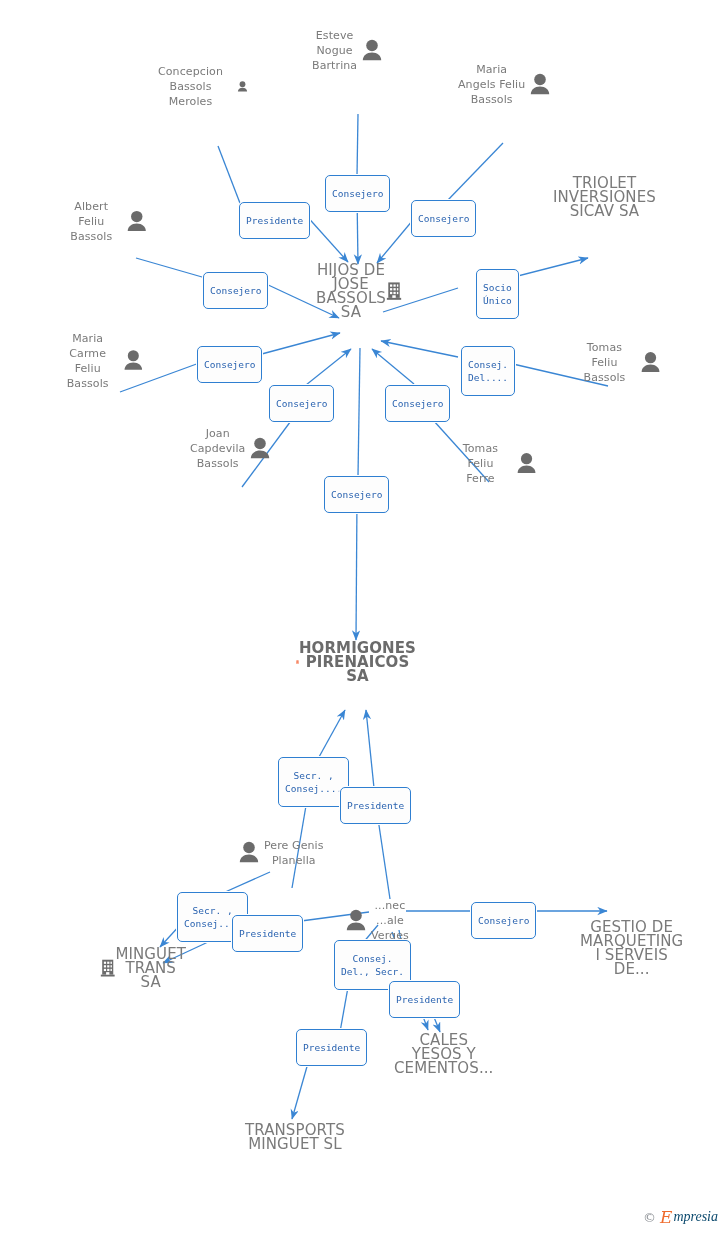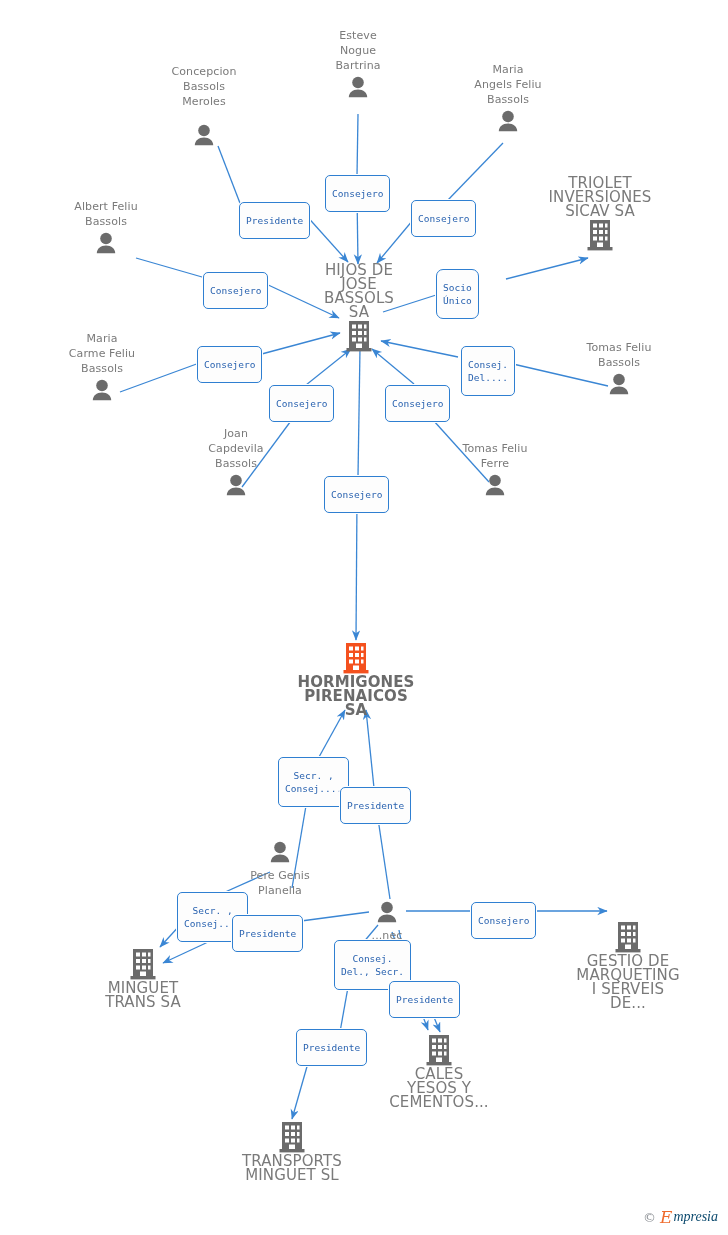--- a/index.html
+++ b/index.html
@@ -6,21 +6,21 @@
   body{
     width:728px;height:1235px;
     background:#ffffff;
     font-family:"DejaVu Sans","Liberation Sans",sans-serif;
     position:relative;
     overflow:hidden;
   }
   #canvas{position:absolute;left:0;top:0;width:728px;height:1235px;}
   svg.edges{position:absolute;left:0;top:0;width:728px;height:1235px;pointer-events:none;}
 
-  .node{position:absolute;display:flex;flex-direction:column;align-items:center;}
+  .node{position:absolute;display:flex;flex-direction:row;align-items:center;}
   .node .label{
     color:#7a7a7a;font-size:11px;line-height:15px;text-align:center;
     white-space:pre-line;letter-spacing:.1px;
   }
   .node.company .label{font-size:15px;line-height:14px;}
   .node.company.focus .label{color:#6b6b6b;font-weight:bold;font-size:15px;}
 
   .person-icon{width:30px;height:30px;}
   .building-icon{width:28px;height:34px;}
 
@@ -358,21 +358,21 @@
       </g>
     </svg>
     <div class="label">TRANSPORTS
 MINGUET SL</div>
   </div>
 
   <div class="reltag" style="left:325px;top:175px;">Consejero</div>
   <div class="reltag" style="left:239px;top:202px;">Presidente</div>
   <div class="reltag" style="left:411px;top:200px;">Consejero</div>
   <div class="reltag" style="left:203px;top:272px;">Consejero</div>
-  <div class="reltag" style="left:436px;top:269px;border-radius:7px;">Socio
+  <div class="reltag" style="left:476px;top:269px;">Socio
 Único</div>
   <div class="reltag" style="left:197px;top:346px;">Consejero</div>
   <div class="reltag" style="left:461px;top:346px;">Consej.
 Del....</div>
   <div class="reltag" style="left:269px;top:385px;">Consejero</div>
   <div class="reltag" style="left:385px;top:385px;">Consejero</div>
   <div class="reltag" style="left:324px;top:476px;">Consejero</div>
   <div class="reltag" style="left:278px;top:757px;">Secr. ,
 Consej....</div>
   <div class="reltag" style="left:340px;top:787px;">Presidente</div>

